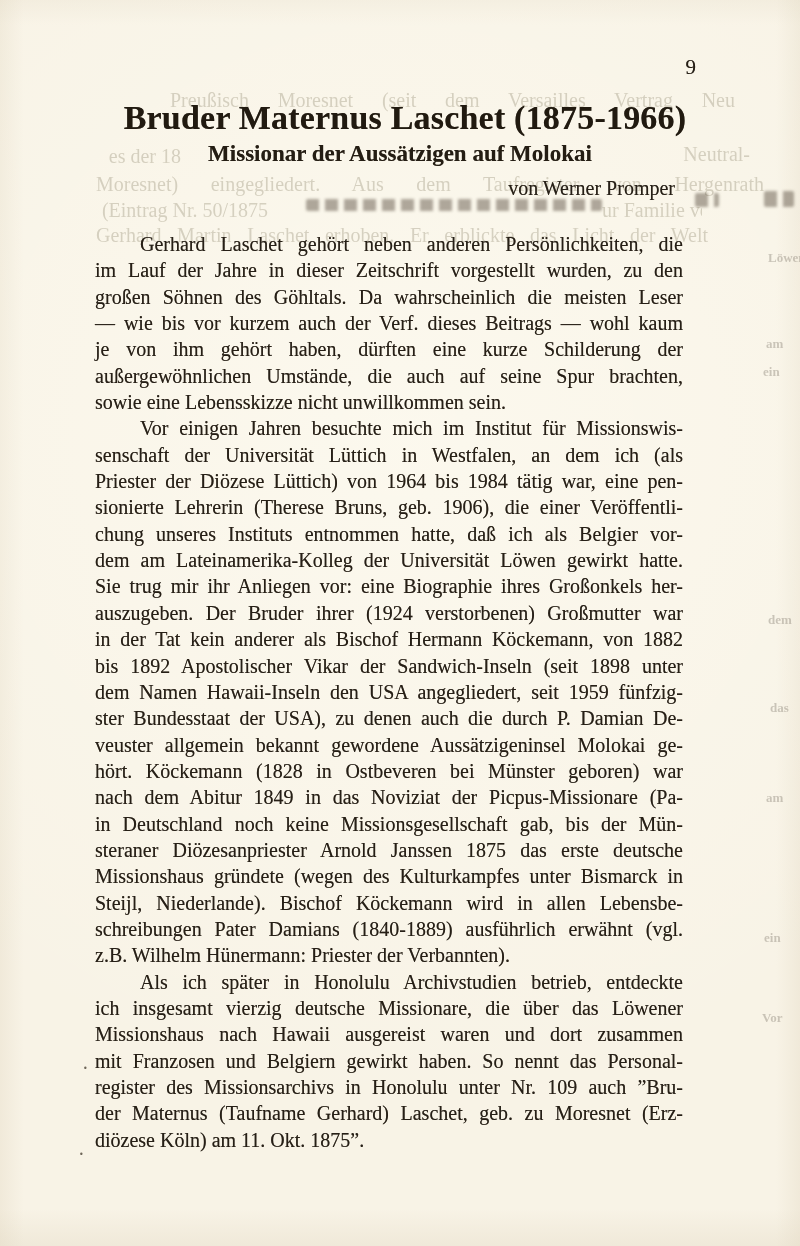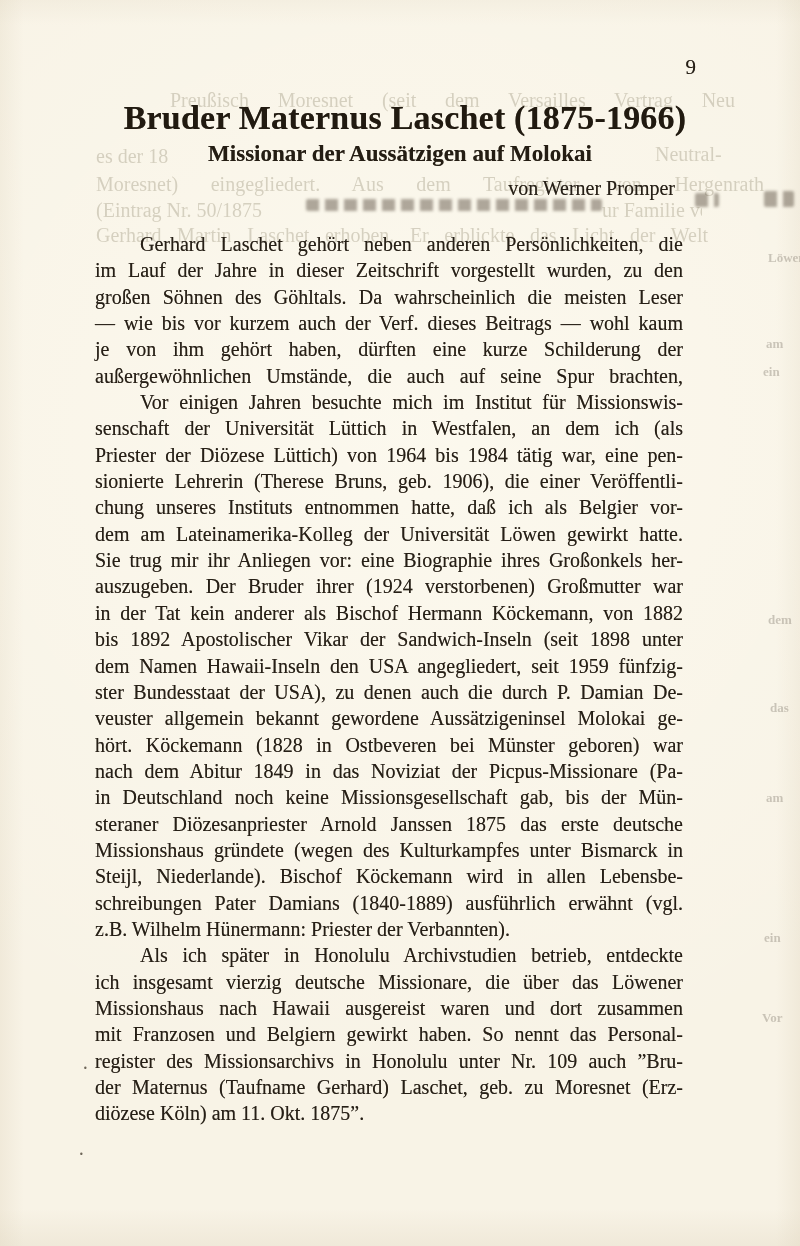--- a/index.html
+++ b/index.html
@@ -17,21 +17,21 @@
     color:#261f16;
     overflow:hidden;
   }
   
   .ghost-layer{position:absolute;inset:0;pointer-events:none;}
   .ghost-line{
     position:absolute;
     font-size:20px;line-height:24px;
     color:#90886f;opacity:.34;
     filter:blur(.6px);
-    white-space:nowrap;overflow:hidden;
+    white-space:nowrap;overflow:hidden;text-align:right;
   }
   .ghost-line.stretch{white-space:normal;text-align:justify;text-align-last:justify;}
   .smudge{
     position:absolute;
     background:repeating-linear-gradient(90deg, rgba(72,60,45,.85) 0px 13px, rgba(72,60,45,0) 13px 19px);
     filter:blur(1.5px);opacity:.5;border-radius:2px;
   }
   .margin-mark{
     position:absolute;
     font-size:13px;font-weight:bold;
@@ -112,20 +112,21 @@
   <div class="byline">von Werner Promper</div>
 
   <div class="article-body">
       <div>
         <div class="line first">Gerhard Laschet gehört neben anderen Persönlichkeiten, die</div>
         <div class="line">im Lauf der Jahre in dieser Zeitschrift vorgestellt wurden, zu den</div>
         <div class="line">großen Söhnen des Göhltals. Da wahrscheinlich die meisten Leser</div>
         <div class="line">— wie bis vor kurzem auch der Verf. dieses Beitrags — wohl kaum</div>
         <div class="line">je von ihm gehört haben, dürften eine kurze Schilderung der</div>
         <div class="line">außergewöhnlichen Umstände, die auch auf seine Spur brachten,</div>
+        <div class="line last">sowie eine Lebensskizze nicht unwillkommen sein.</div>
       </div>
       <div>
         <div class="line first">Vor einigen Jahren besuchte mich im Institut für Missionswis-</div>
         <div class="line">senschaft der Universität Lüttich in Westfalen, an dem ich (als</div>
         <div class="line">Priester der Diözese Lüttich) von 1964 bis 1984 tätig war, eine pen-</div>
         <div class="line">sionierte Lehrerin (Therese Bruns, geb. 1906), die einer Veröffentli-</div>
         <div class="line">chung unseres Instituts entnommen hatte, daß ich als Belgier vor-</div>
         <div class="line">dem am Lateinamerika-Kolleg der Universität Löwen gewirkt hatte.</div>
         <div class="line">Sie trug mir ihr Anliegen vor: eine Biographie ihres Großonkels her-</div>
         <div class="line">auszugeben. Der Bruder ihrer (1924 verstorbenen) Großmutter war</div>

